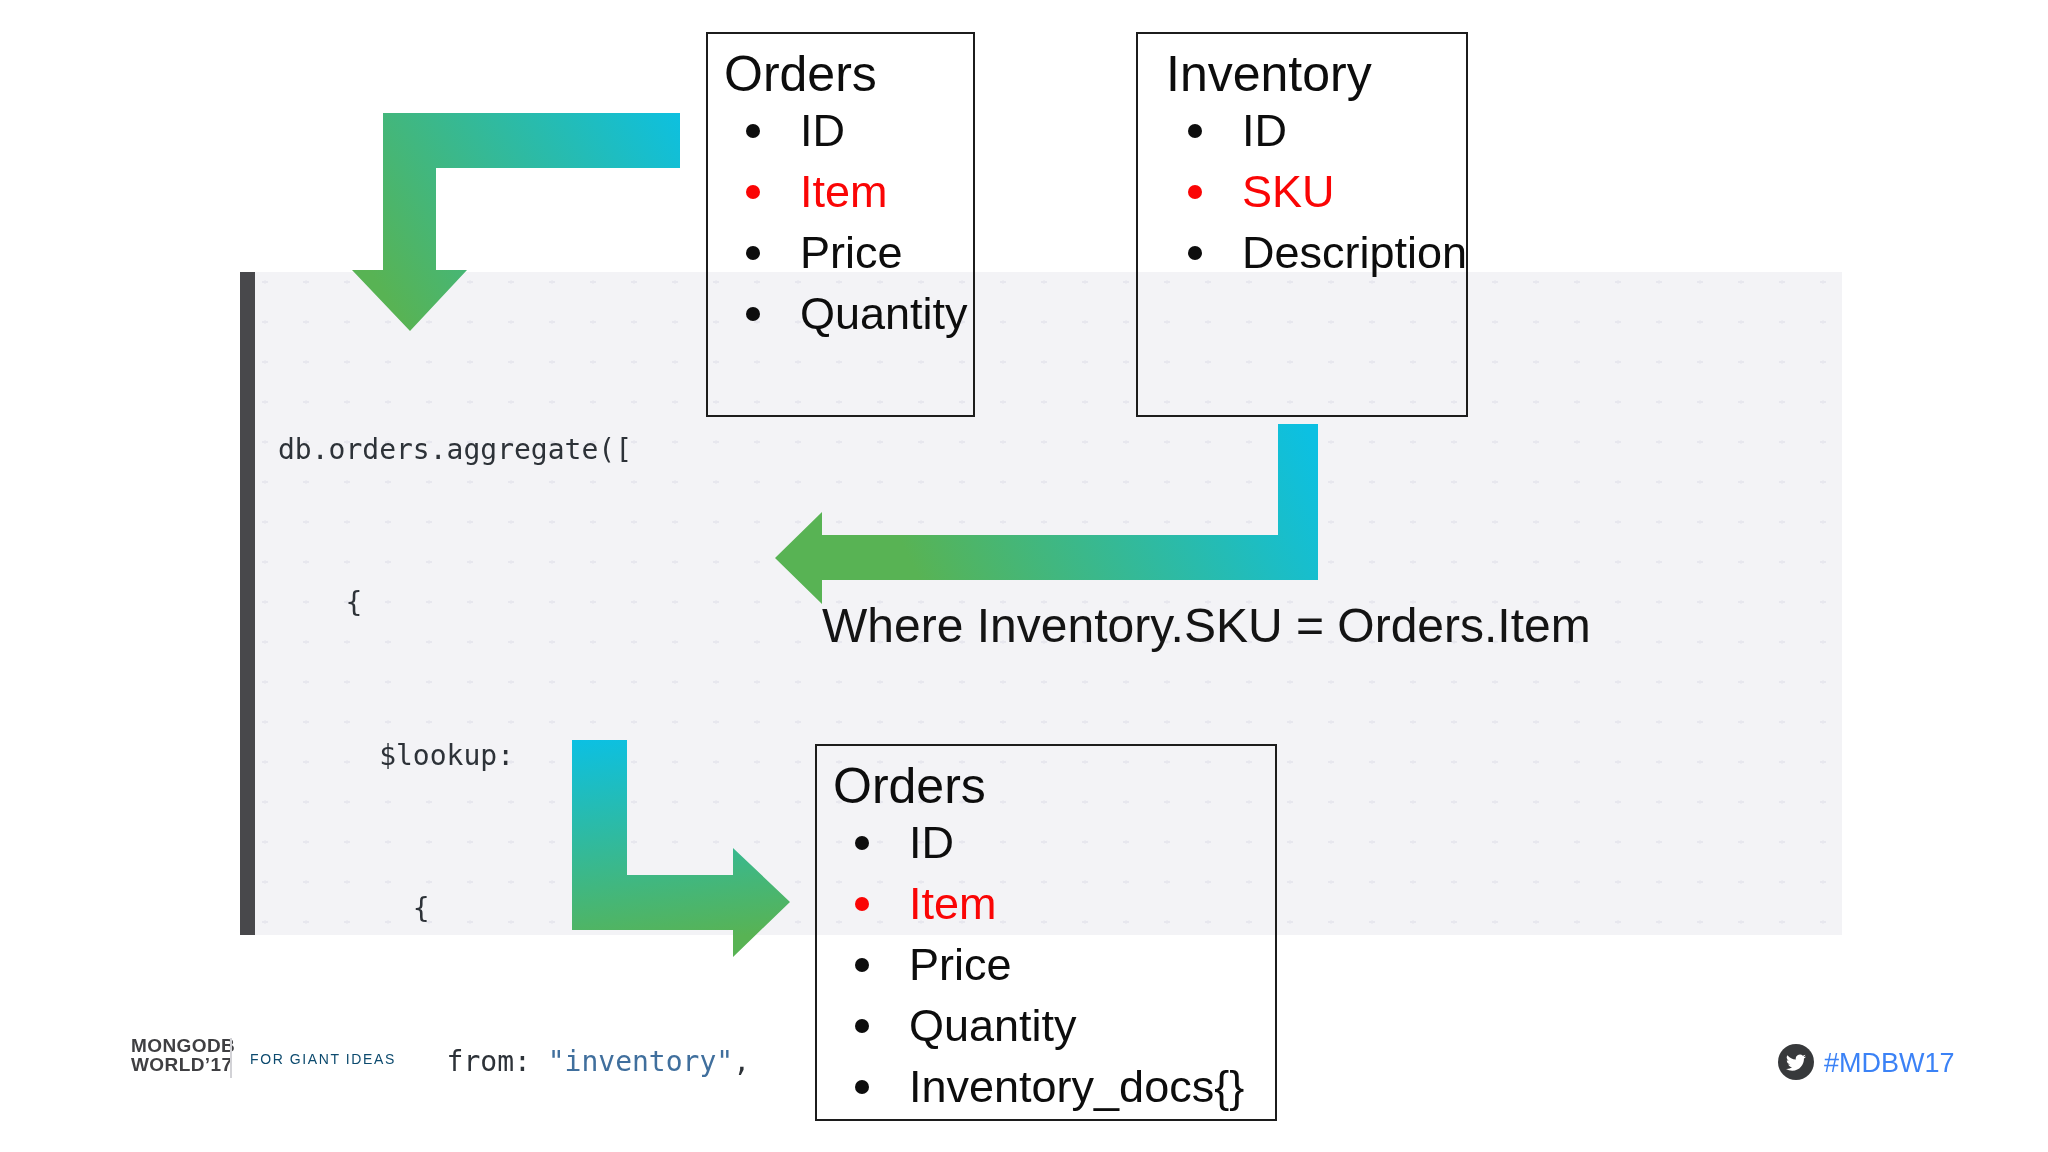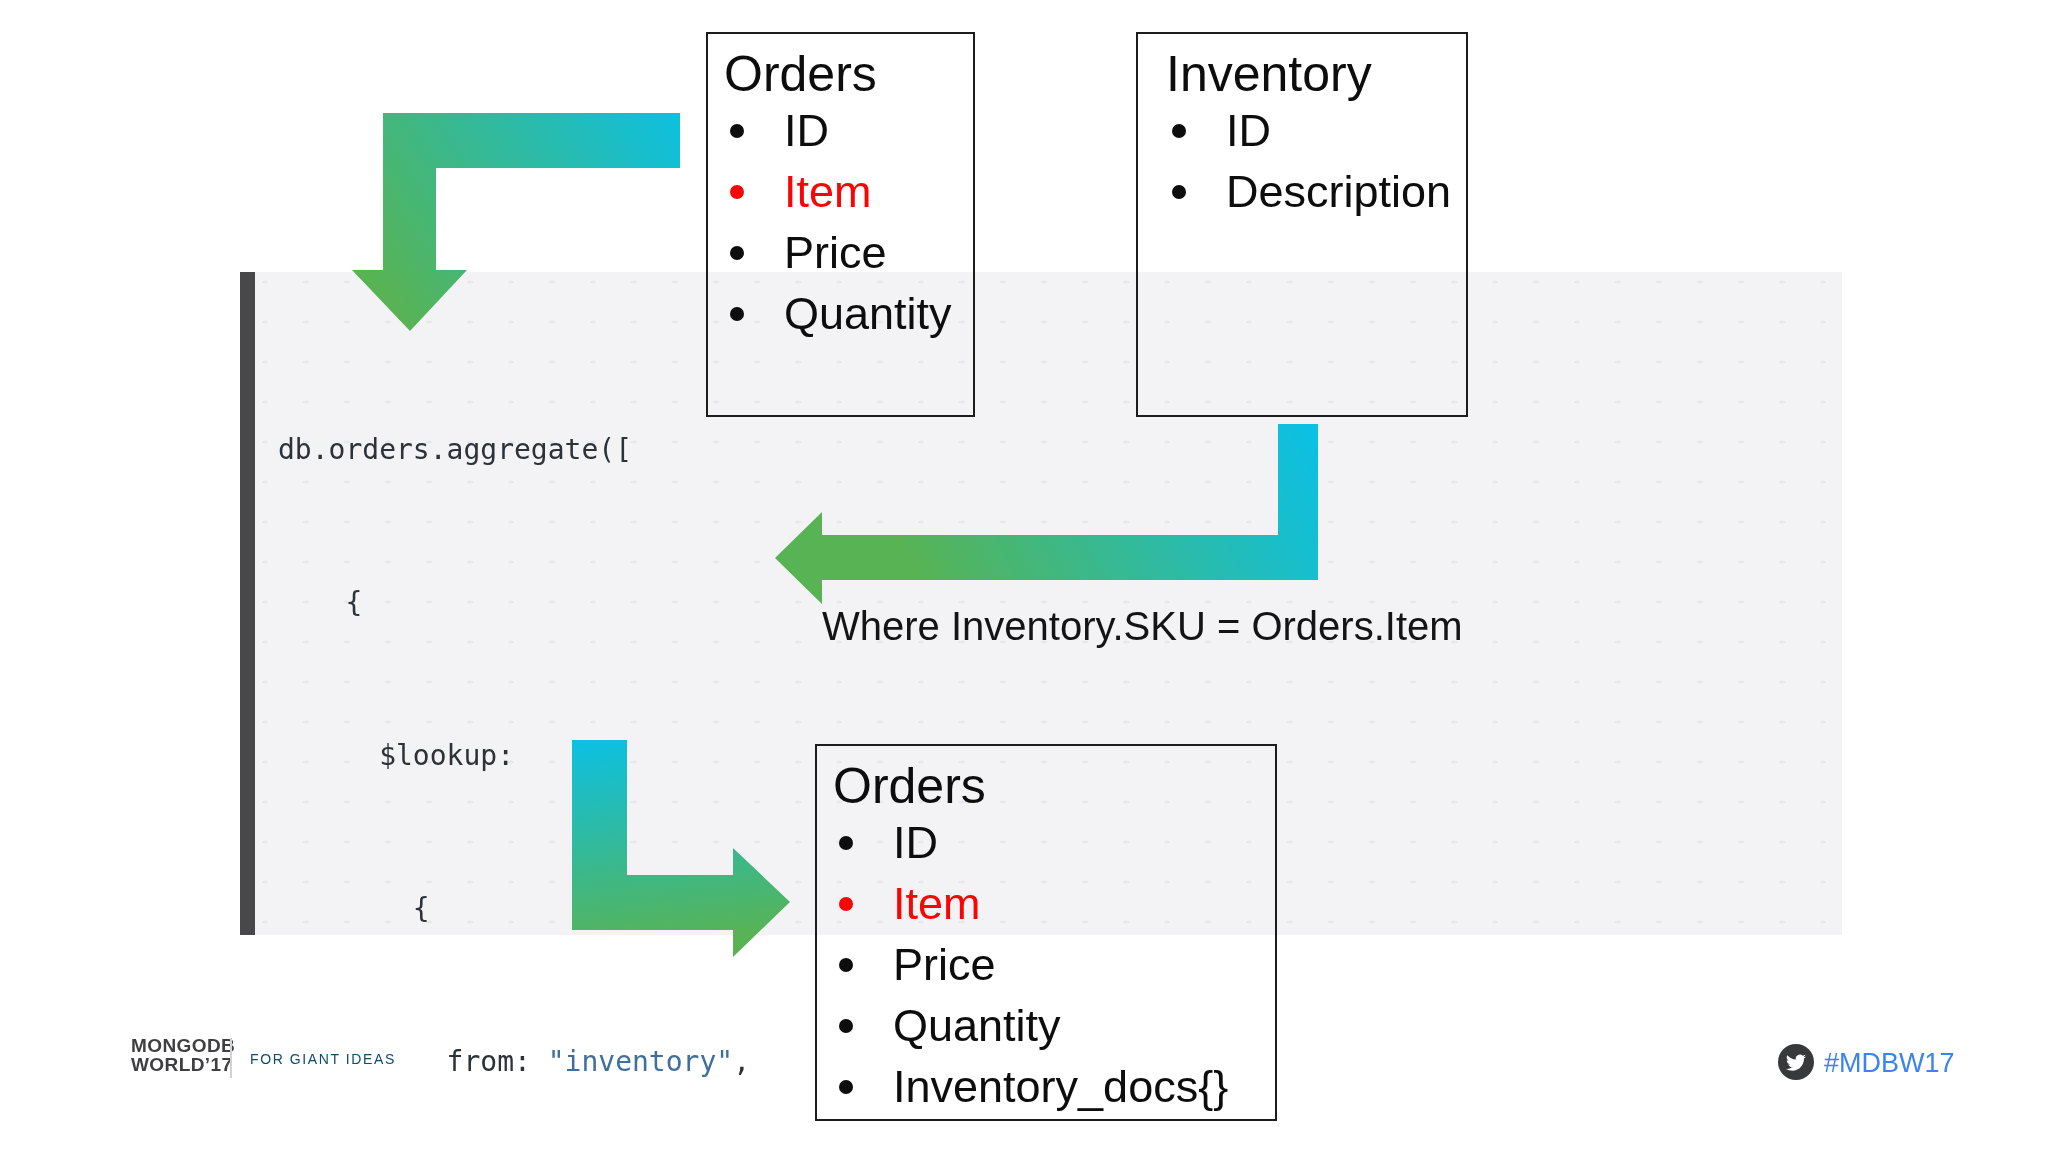--- a/index.html
+++ b/index.html
@@ -33,33 +33,33 @@
     position:absolute; border:2px solid #1c1c1c; box-sizing:border-box;
     background:transparent;
   }
   #box-orders-top   { left:706px;  top:32px;  width:269px; height:385px; }
   #box-inventory    { left:1136px; top:32px;  width:332px; height:385px;padding-left:12px; }
   #box-orders-result{ left:815px;  top:744px; width:462px; height:377px; }
 
   .entity-title {
     margin:14px 0 0 16px; font-size:50px; line-height:52px; color:#0d0d0d;
   }
-  .entity-item { display:flex; align-items:center; height:61px; }
+  .entity-item { display:flex; align-items:center; height:61px;margin-left:16px; }
   .bullet-dot {
     flex:0 0 auto; width:14px; height:14px; border-radius:50%;
     background:#0d0d0d; margin-left:22px;
   }
   .entity-label { margin-left:40px; font-size:45px; line-height:45px; color:#0d0d0d; white-space:nowrap; }
   .entity-item.hl .bullet-dot { background:#fa0505; }
   .entity-item.hl .entity-label { color:#fa0505; }
 
   
   #join-annotation {
     position:absolute; left:822px; top:597px;
-    font-size:40px; line-height:58px; color:#141414; white-space:nowrap;text-align:right;
+    font-size:48px; line-height:58px; color:#141414; white-space:nowrap;text-align:right;
   }
 
   
   #arrows { position:absolute; left:0; top:0; width:2048px; height:1152px; pointer-events:none; }
 
   
   #brand-lockup { position:absolute; left:103px; top:1036px; }
   .brand-line {
     font-size:19px; line-height:19px; font-weight:bold; letter-spacing:0.4px;
     color:#3f3f42; white-space:nowrap;margin-left:28px;
@@ -139,20 +139,24 @@
         <span class="entity-label">Quantity</span>
       </div>
   </div>
 
   <div class="entity-box" id="box-inventory">
     <div class="entity-title">Inventory</div>
     <div class="entity-item">
         <span class="bullet-dot"></span>
         <span class="entity-label">ID</span>
       </div>
+    <div class="entity-item hl">
+        <span class="bullet-dot"></span>
+        <span class="entity-label">SKU</span>
+      </div>
     <div class="entity-item">
         <span class="bullet-dot"></span>
         <span class="entity-label">Description</span>
       </div>
   </div>
 
   <div class="entity-box" id="box-orders-result">
     <div class="entity-title">Orders</div>
     <div class="entity-item">
         <span class="bullet-dot"></span>

